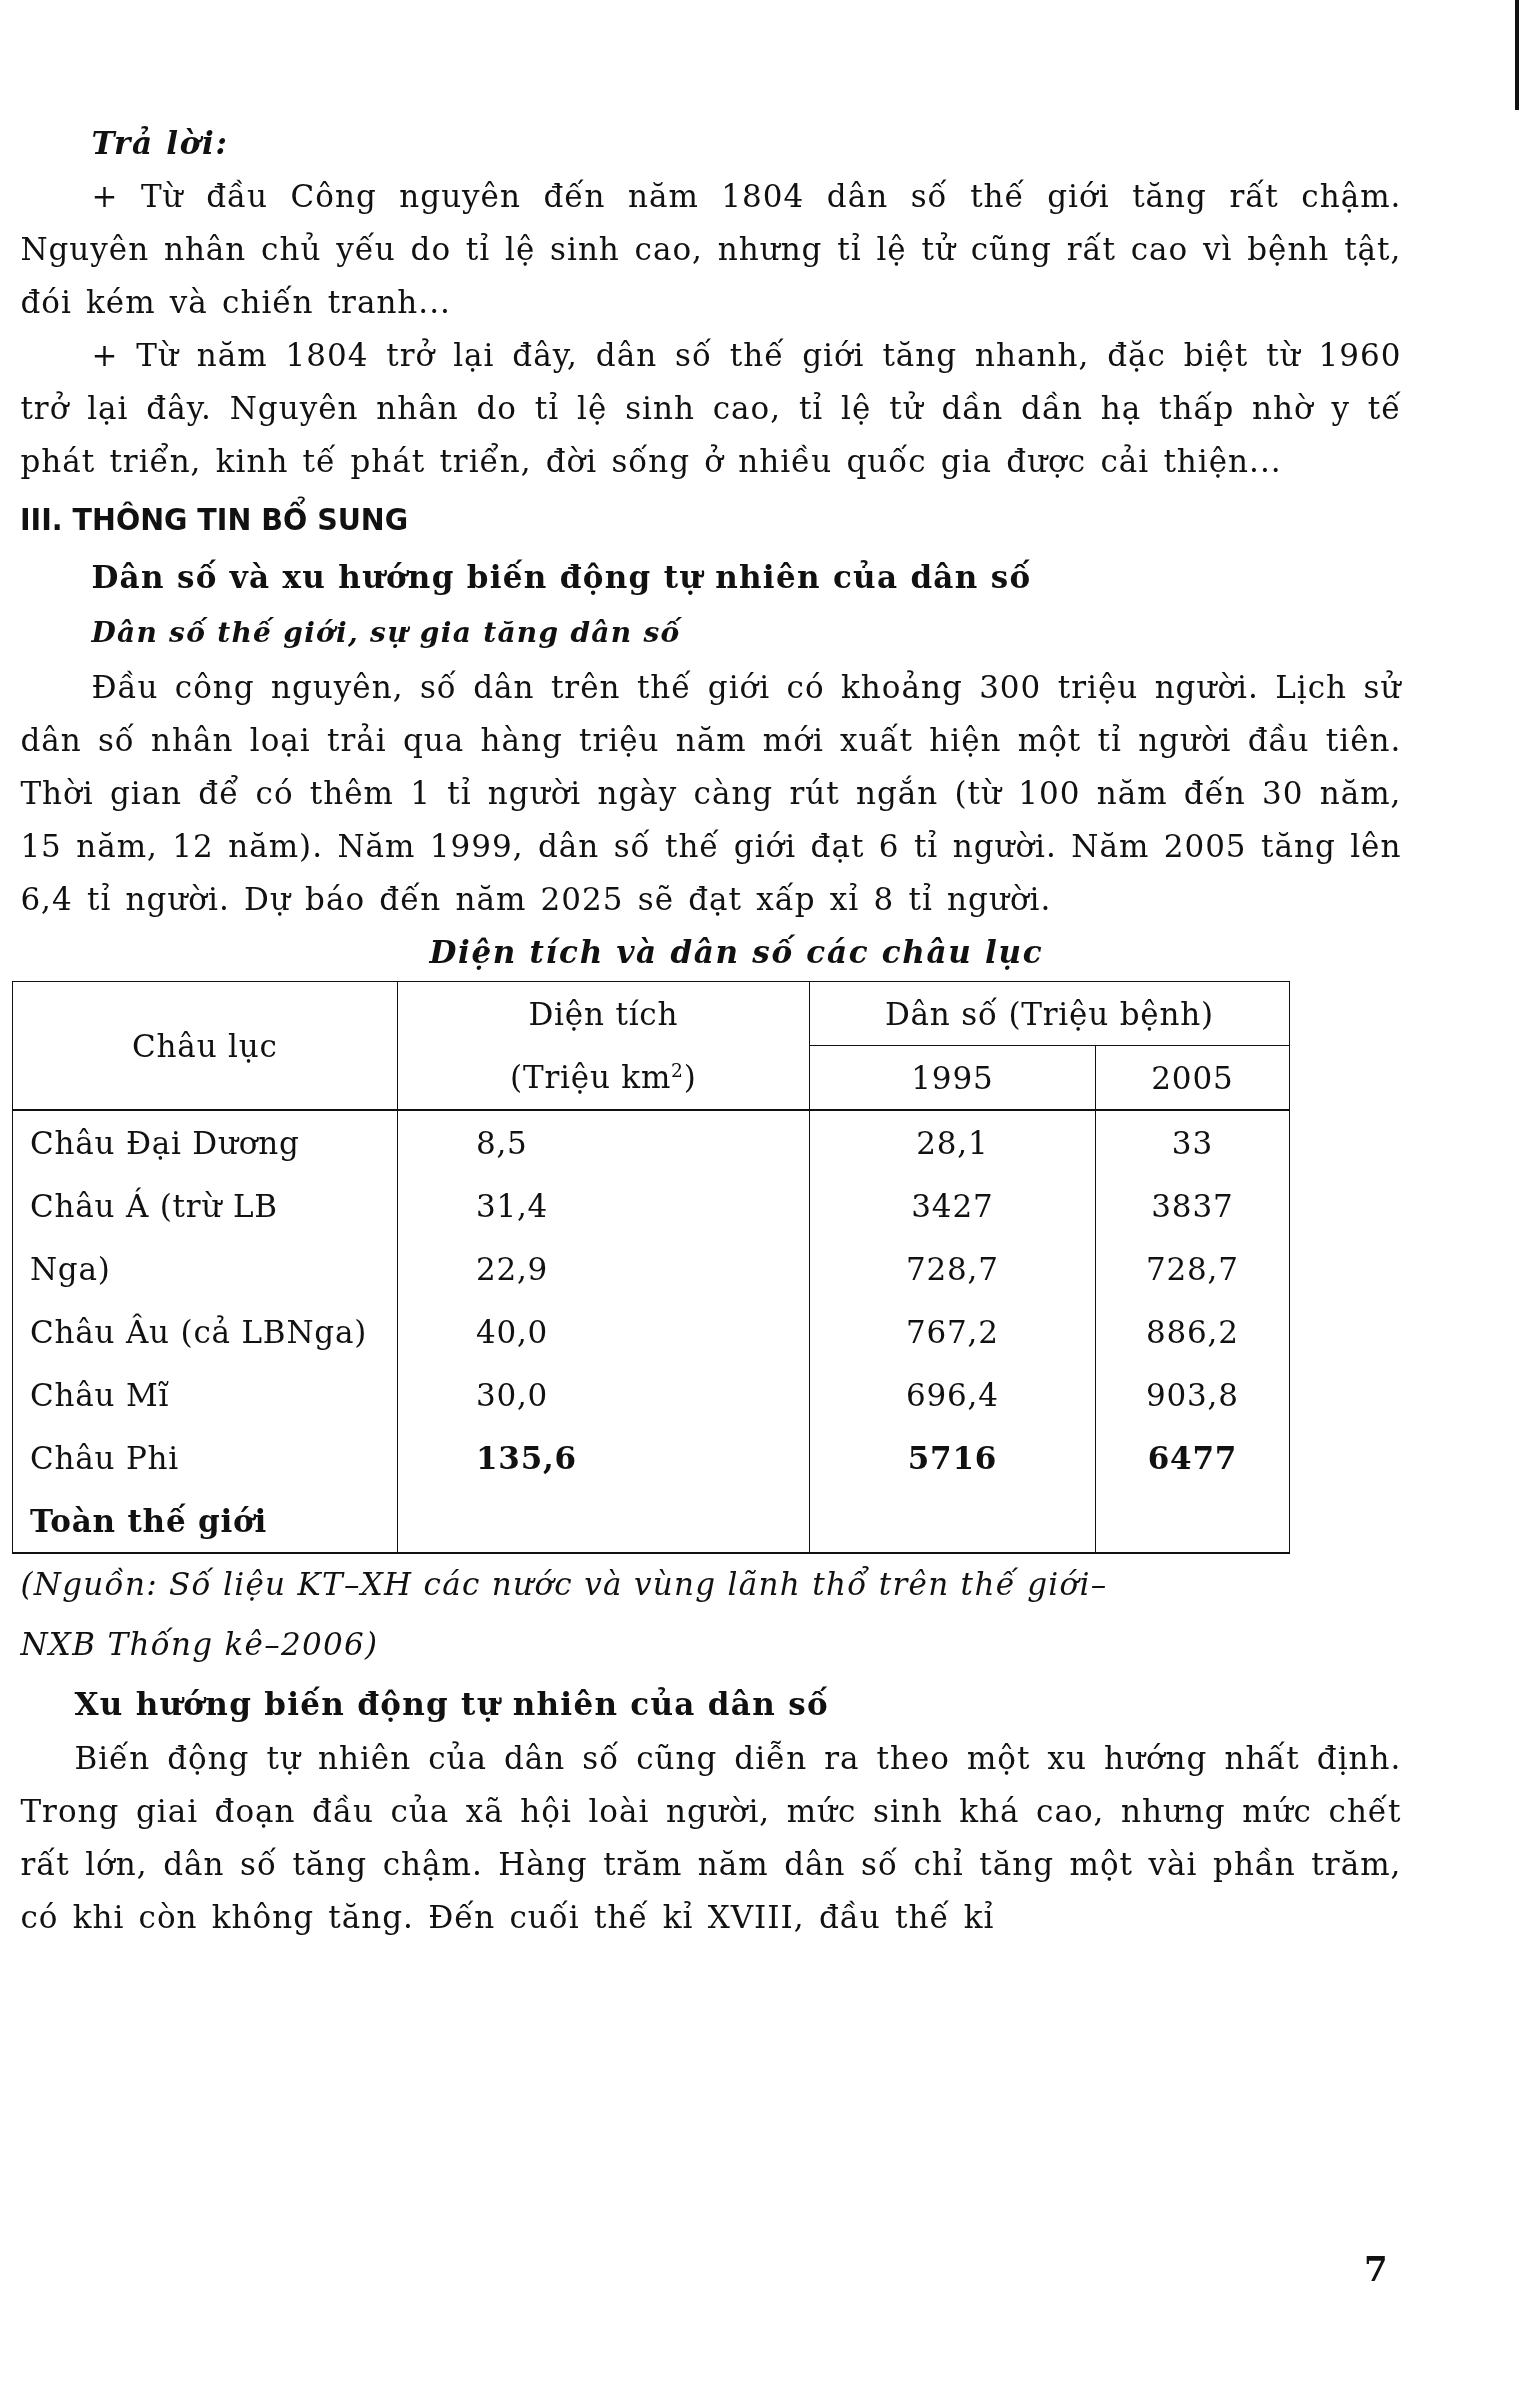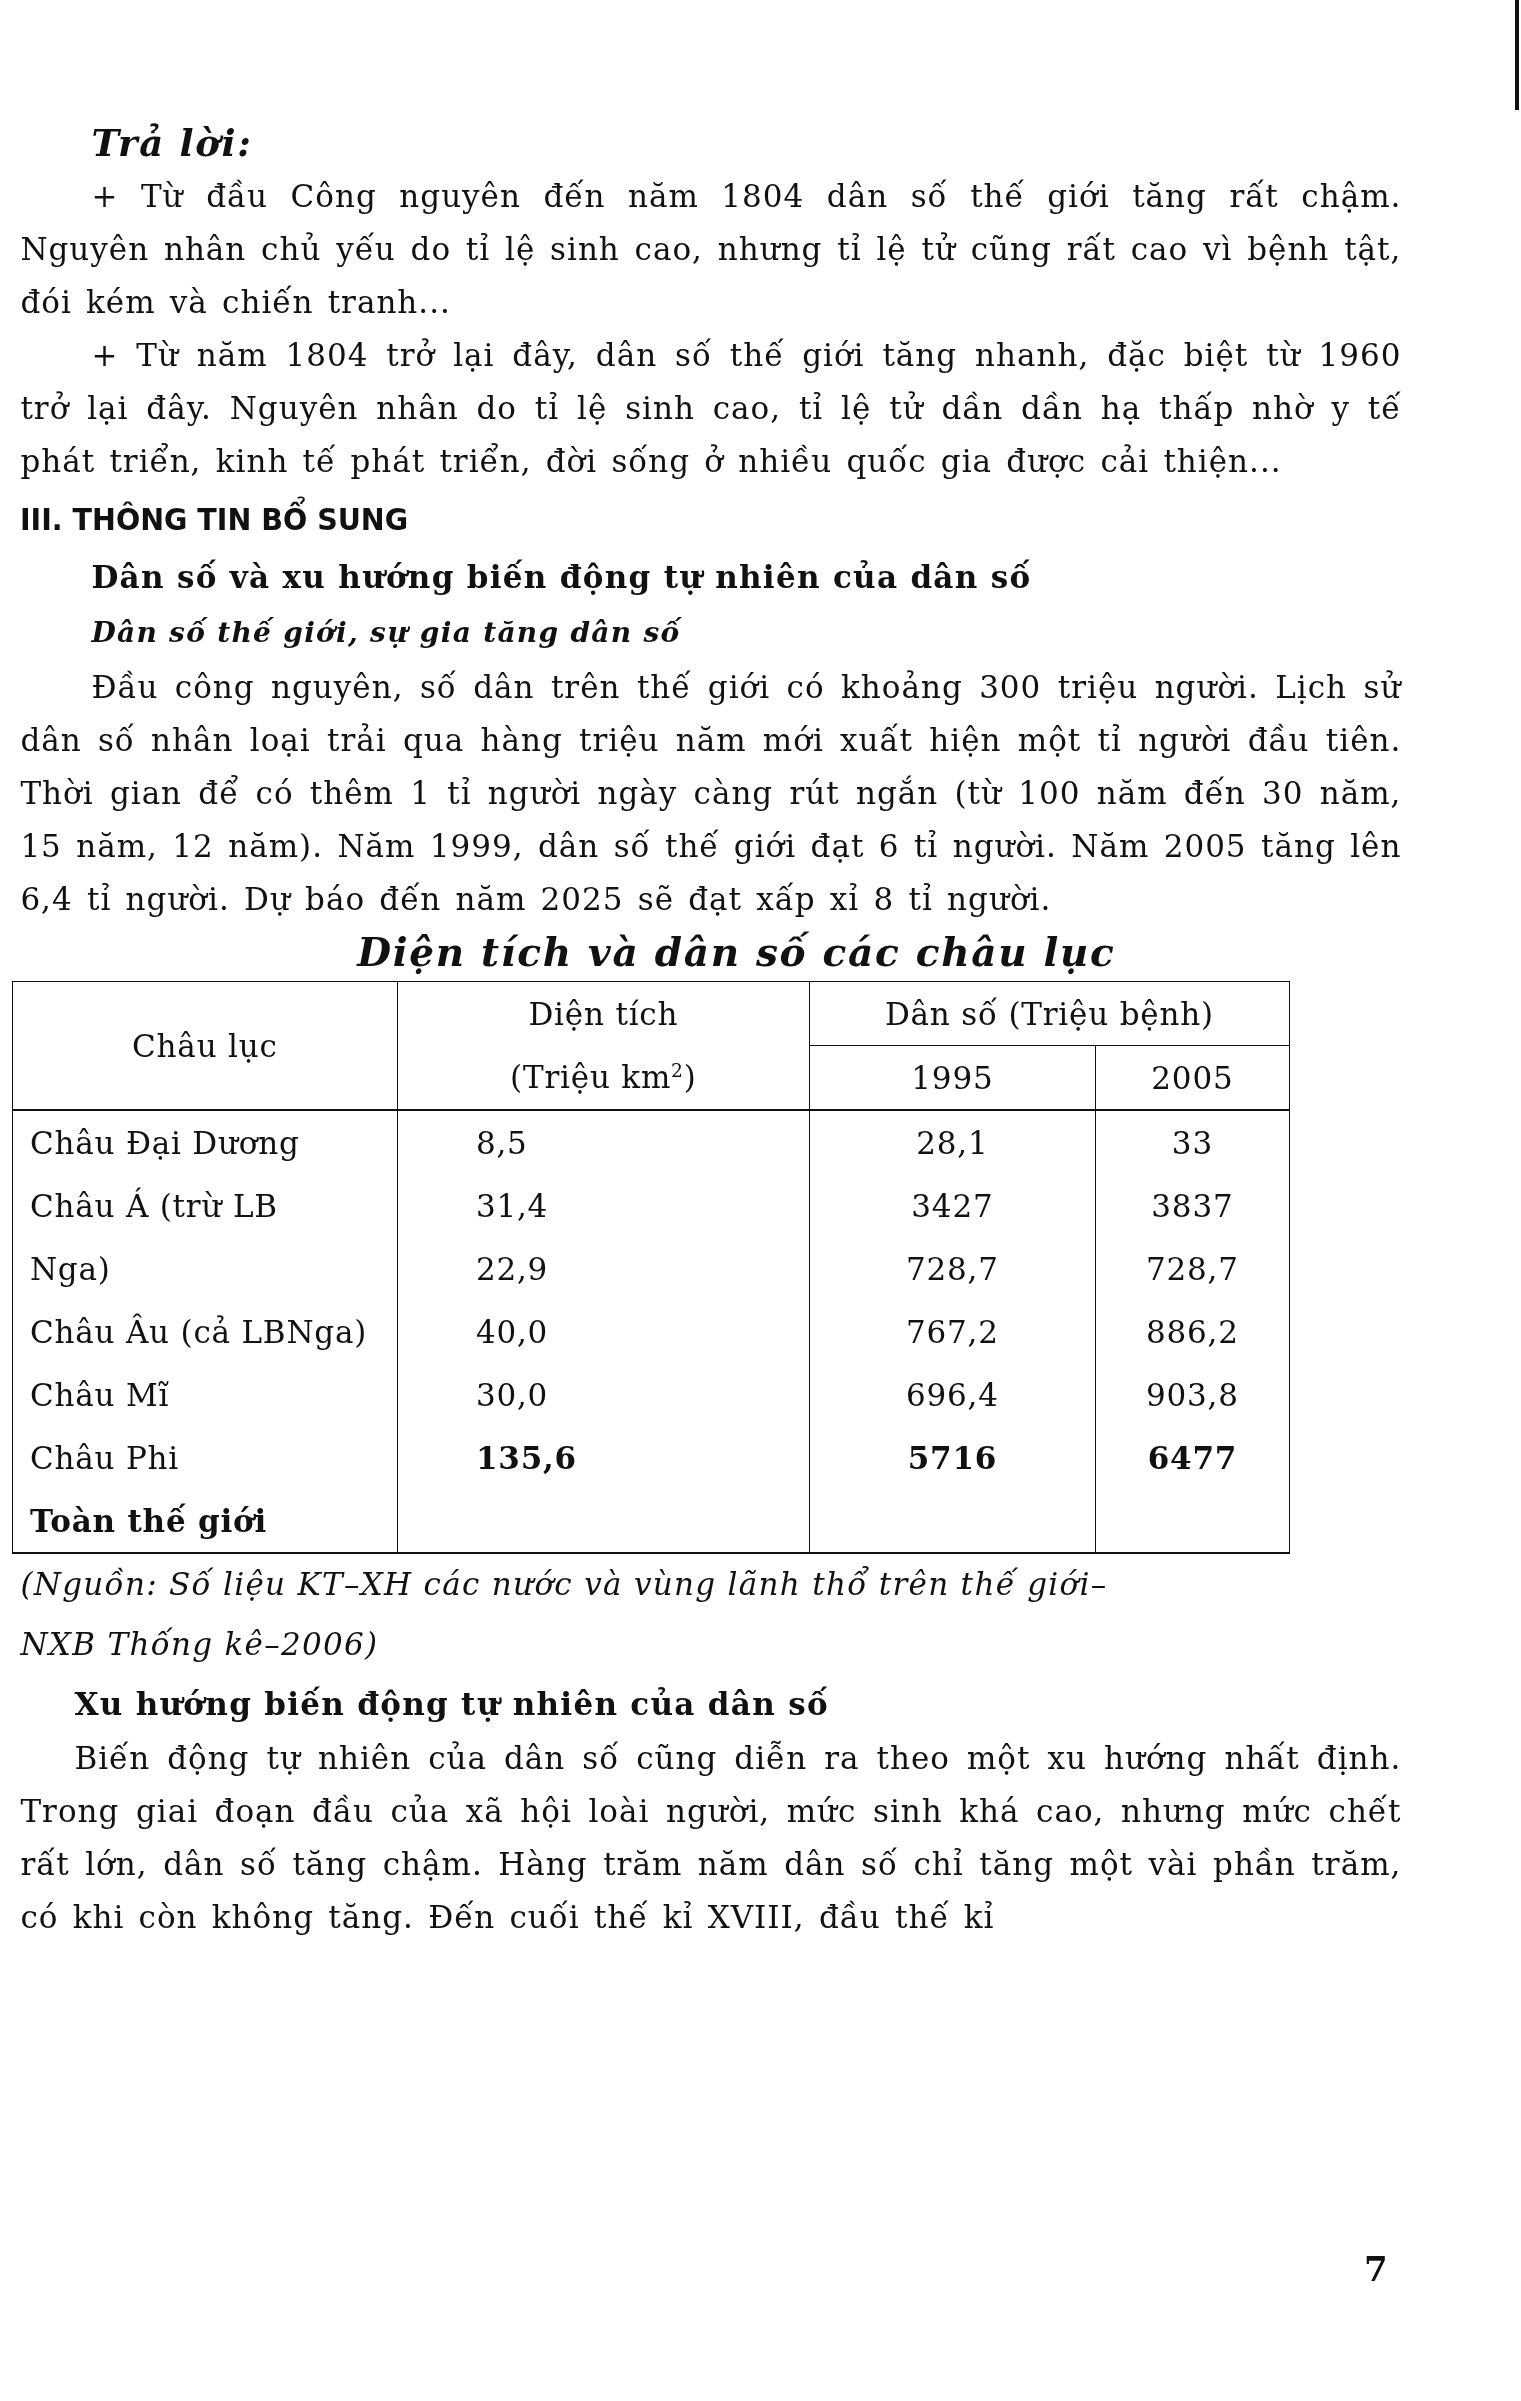--- a/index.html
+++ b/index.html
@@ -13,36 +13,36 @@
   .content {
     position:absolute; left:20.4px; top:117px; width:1381px;
   }
   .p {
     font-size:31px; line-height:53px; letter-spacing:1px;
     text-align:justify; text-align-last:left; margin:0;
     word-spacing:3.4px;
   }
   .indent { text-indent:71px; }
   .answer-label {
-    font-weight:bold; font-style:italic; font-size:37px; line-height:53px;
+    font-weight:bold; font-style:italic; font-size:31px; line-height:53px;
     margin:0 0 0 71px; letter-spacing:1.7px;
   }
   .section-title {
     font-family:"DejaVu Sans","Liberation Sans",sans-serif;
     font-weight:bold; font-size:31px; line-height:53px; margin:5.1px 0 3.4px 0;
     letter-spacing:0px; transform:scaleX(0.92); transform-origin:left;
   }
   .sub-title {
     font-weight:bold; font-size:31px; line-height:56px; margin:0 0 0 71px; letter-spacing:1.3px;
   }
   .sub-title-italic {
     font-weight:bold; font-style:italic; font-size:28px; line-height:56px; margin:0 0 0 71px; letter-spacing:1.3px;
   }
   .table-title {
-    text-align:center; font-weight:bold; font-style:italic; font-size:39px;
+    text-align:center; font-weight:bold; font-style:italic; font-size:31px;
     line-height:53px; margin:0; letter-spacing:1.7px; padding-left:51px;
   }
   table.data {
     border-collapse:collapse; width:1278px; margin-left:-8.5px; margin-top:1.7px;
     font-size:31px; letter-spacing:0.8px;
   }
   table.data th, table.data td {
     border:1.7px solid #111; font-weight:normal; padding:0;
   }
   table.data thead th { text-align:center; height:63px; }

